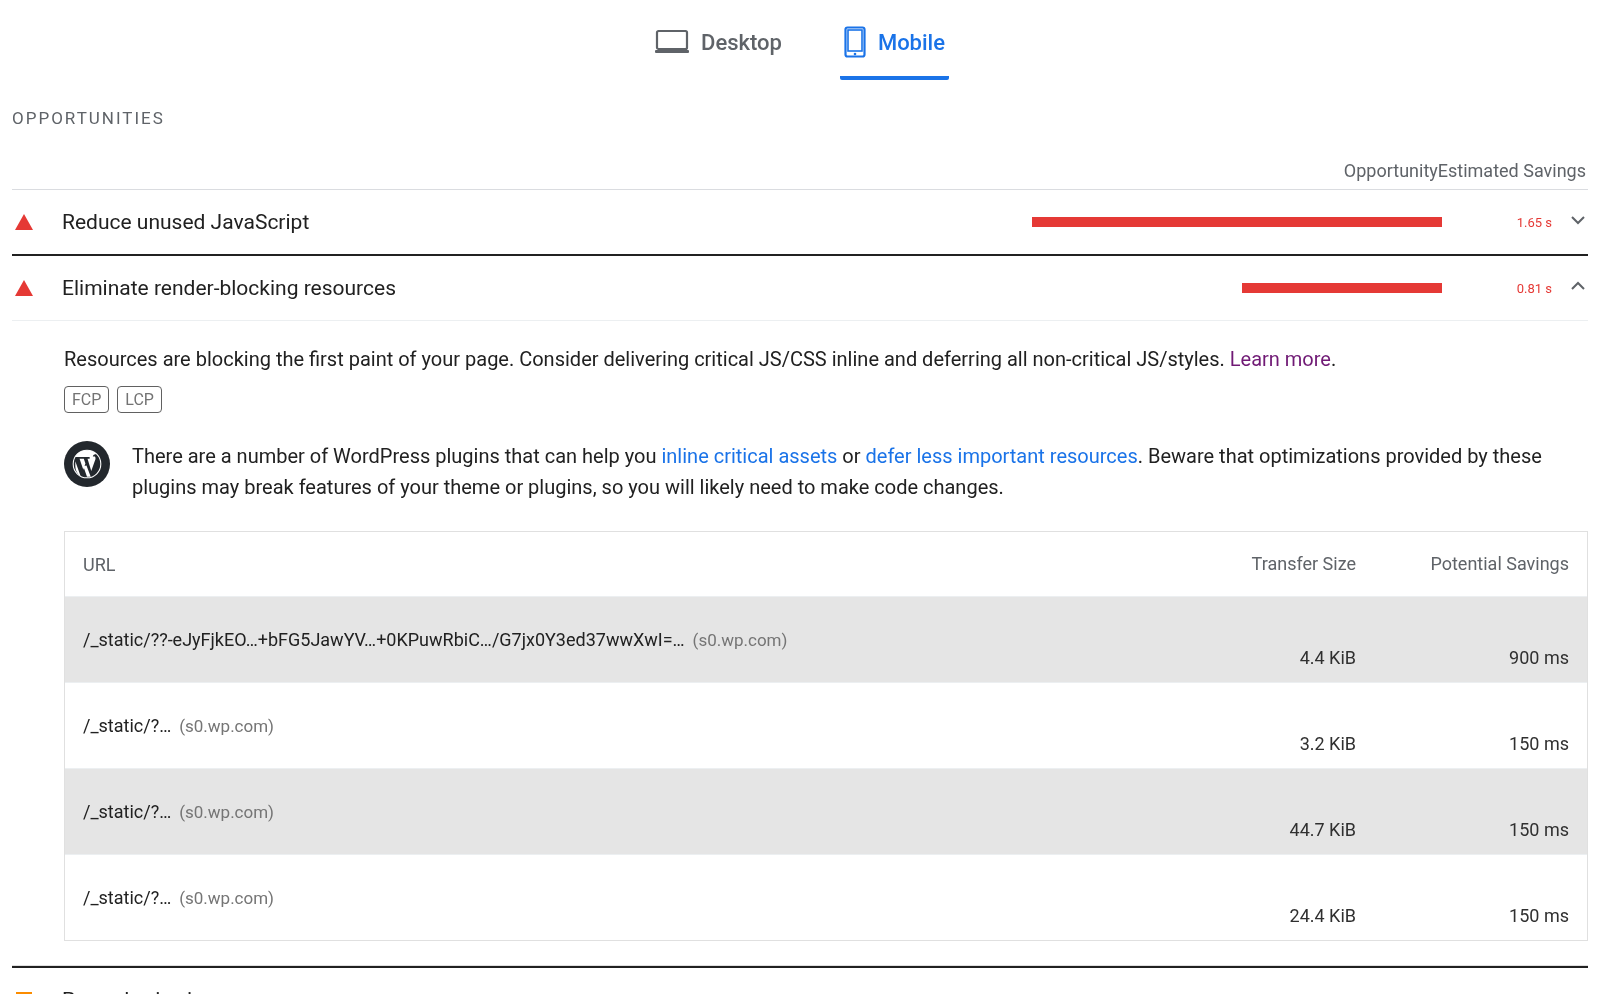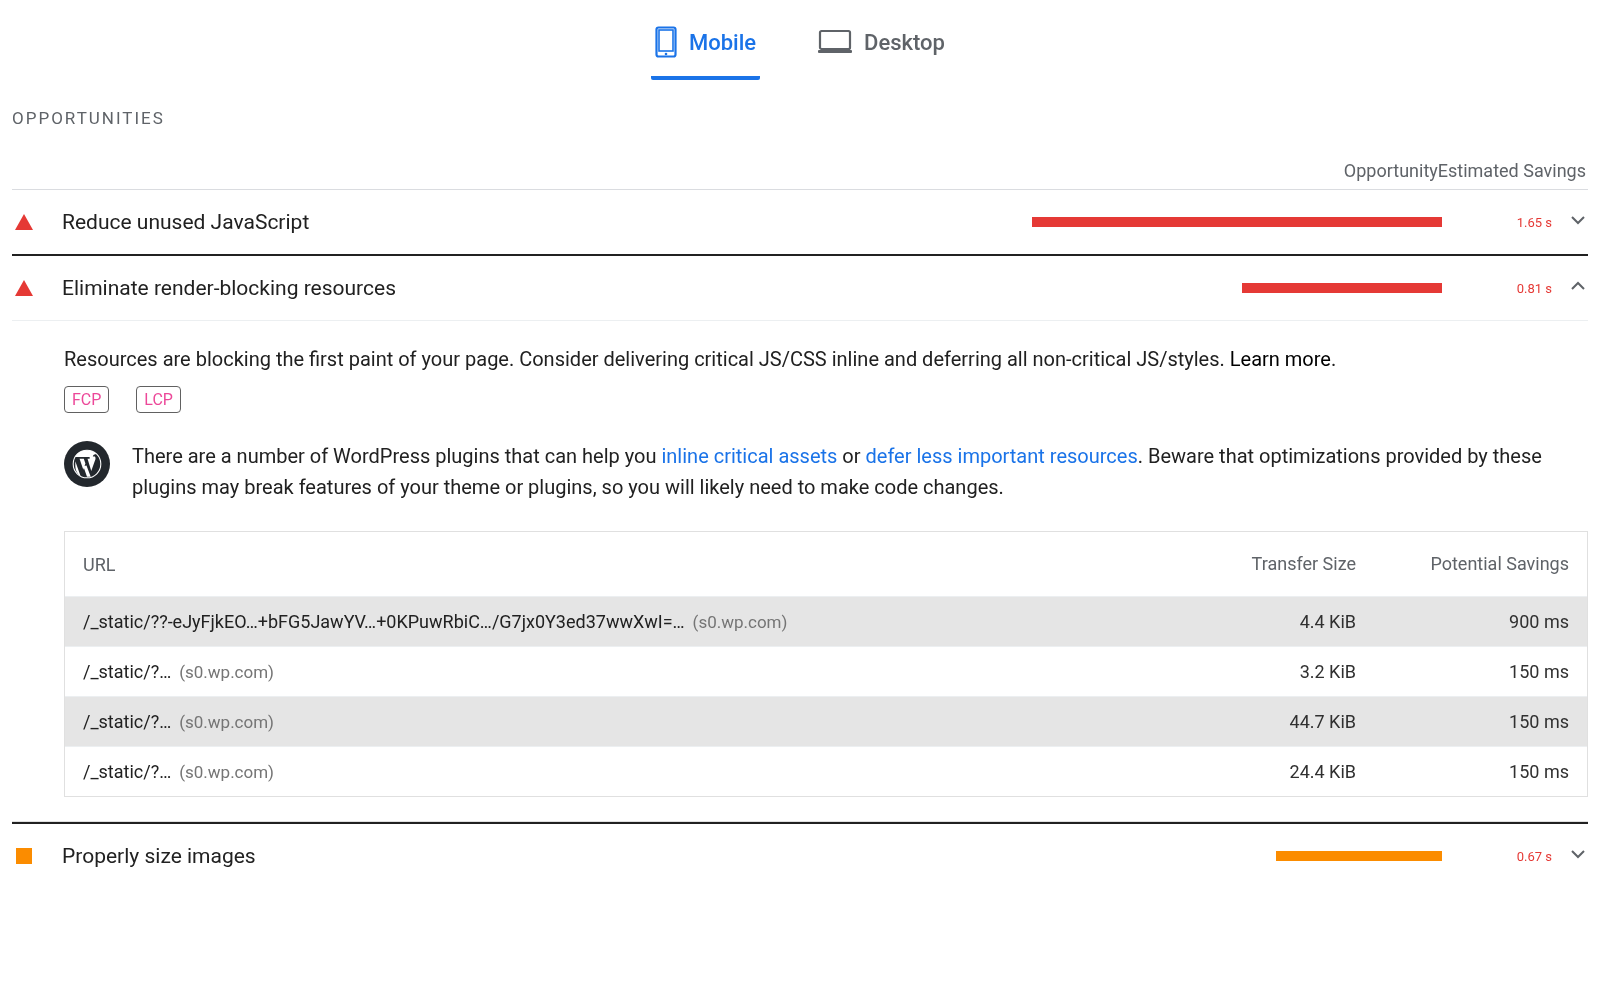--- a/index.html
+++ b/index.html
@@ -49,72 +49,72 @@
   .bar.red { background:#e53935; }
   .bar.orange { background:#fb8c00; }
   .savings { width: 90px; text-align: right; font-size: 13px; margin-left: 20px; }
   .savings.red { color:#e53935; }
   .savings.orange { color:#e53935; } 
   .chev { width: 34px; text-align: right; color:#5f6368; }
   .chev svg { display:inline-block; }
   
   .details { padding: 24px 0 24px 52px; border-bottom: 1px solid #e0e0e0; }
   .desc { font-size: 20px; color:#212121; line-height: 1.45; }
-  .desc a { color:#000000; text-decoration: none; }
+  .desc a { color:#701a75; text-decoration: none; }
   .badges { margin-top: 12px; }
   .badge {
     display:inline-block; border:1px solid #616161; border-radius:4px;
-    font-size: 16px; padding: 3px 7px; margin-right: 23px; color:#ec4899;
+    font-size: 16px; padding: 3px 7px; margin-right: 4px; color:#737373;
   }
   .wp-block { display:flex; gap: 22px; margin-top: 28px; align-items: flex-start; }
   .wp-logo {
     width: 46px; height: 46px; border-radius: 50%; background:#23282d;
     display:flex; align-items:center; justify-content:center; flex:0 0 46px;
   }
   .wp-text { font-size: 20px; color:#212121; line-height:1.55; }
   .wp-text a { color:#1a73e8; text-decoration:none; }
   
   .tbl { border:1px solid #e0e0e0; margin-top: 28px; }
   .tbl-head, .tbl-row {
     display:grid; grid-template-columns: 1fr 170px 170px;
     align-items:center; padding: 14px 18px; font-size: 18px; gap: 43px;
   }
   .tbl-head { color:#5f6368; padding-top:20px; padding-bottom:20px; }
   .tbl-head .right { text-align:right; line-height:1.35; }
   .tbl-row { border-top:1px solid #eceff1; }
   .tbl-row.alt { background:#e5e5e5; }
-  .tbl-row .right { text-align:right; color:#303030; }
+  .tbl-row .right { text-align:right; color:#303030;margin-top:36px; }
   .url-cell { color:#212121; }
   .url-host { color:#757575; margin-left: 8px; font-size:17px; }
   
   .thick-divider { border-top:2px solid #212121; margin-top: 0; }
 </style>
 </head>
 <body>
 
 <div class="tabs">
+  <div class="tab">
+    <span class="tab-icon">
+      <svg width="34" height="26" viewBox="0 0 34 26">
+          <rect x="2" y="2" width="30" height="18" rx="1.5" fill="none" stroke="#5f6368" stroke-width="2.2"></rect>
+          <rect x="0" y="21" width="34" height="3" rx="1" fill="#5f6368"></rect>
+        </svg>
+    </span>
+    <span>Desktop</span>
+  </div>
   <div class="tab active">
     <span class="tab-icon">
       <svg width="22" height="32" viewBox="0 0 22 32">
           <rect x="1.5" y="1.5" width="19" height="29" rx="2" fill="none" stroke="#1a73e8" stroke-width="2.2"></rect>
           <rect x="4" y="4" width="14" height="21" fill="none" stroke="#1a73e8" stroke-width="1.6"></rect>
           <circle cx="11" cy="28" r="1.3" fill="#1a73e8"></circle>
         </svg>
     </span>
     <span>Mobile</span>
   </div>
-  <div class="tab">
-    <span class="tab-icon">
-      <svg width="34" height="26" viewBox="0 0 34 26">
-          <rect x="2" y="2" width="30" height="18" rx="1.5" fill="none" stroke="#5f6368" stroke-width="2.2"></rect>
-          <rect x="0" y="21" width="34" height="3" rx="1" fill="#5f6368"></rect>
-        </svg>
-    </span>
-    <span>Desktop</span>
-  </div>
 </div>
 
 <div class="section-title">OPPORTUNITIES</div>
 
 <div class="columns-header">
   <span>Opportunity</span>
   <span>Estimated Savings</span>
 </div>
 
 <div class="opp-row active-border">

